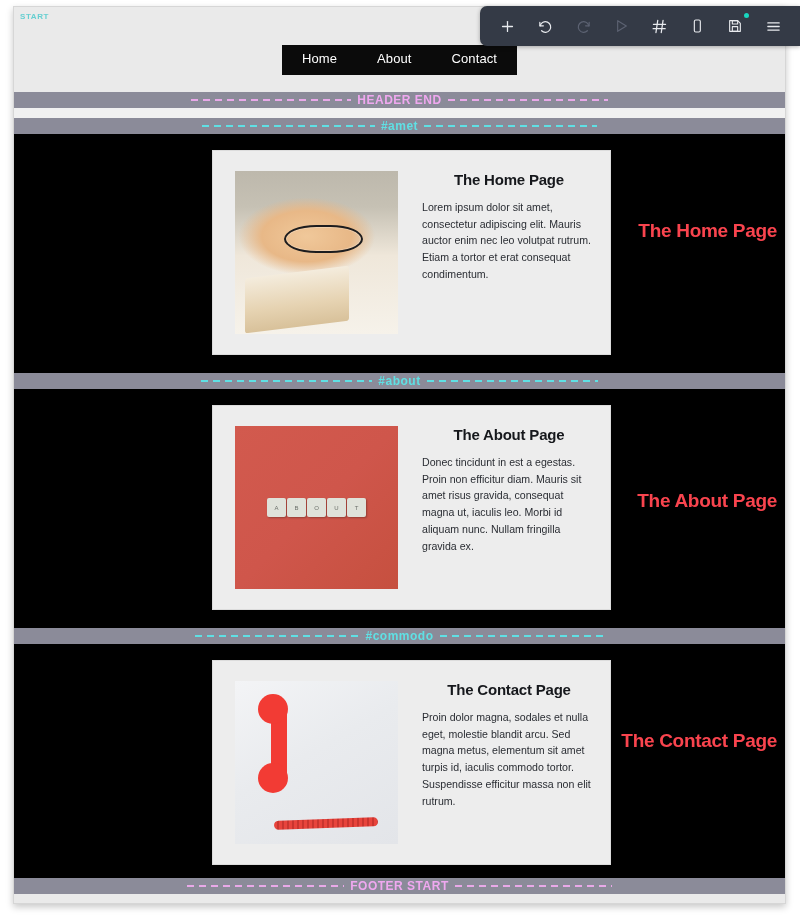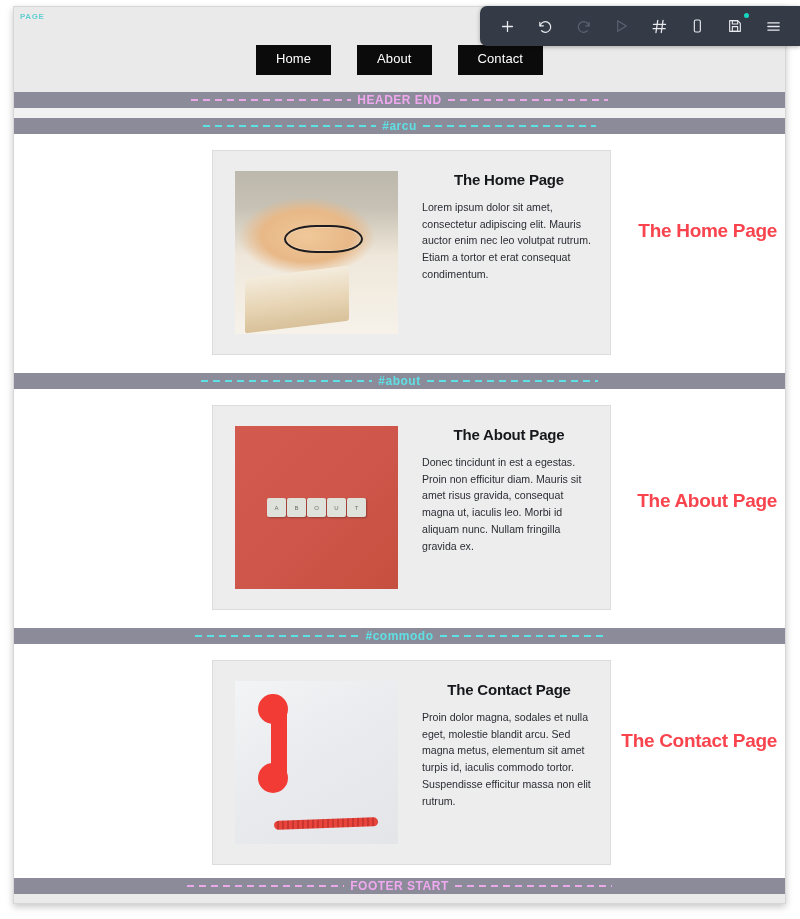--- a/index.html
+++ b/index.html
@@ -77,21 +77,21 @@
     position: relative;
     height: 85px;
     background: #eaeaea;
   }
   .nav {
     position: absolute;
     left: 0; right: 0;
     top: 38px;
     display: flex;
     justify-content: center;
-    gap: 26px;
+    gap: 0;
   }
   .nav-btn {
     background: #0b0b0b;
     color: #ffffff;
     font-size: 13px;
     padding: 7px 20px 8px;
     letter-spacing: .1px;
     cursor: pointer;
     line-height: 1.15;
   }
@@ -133,21 +133,21 @@
     background: repeating-linear-gradient(to right,
       #5fe0e4 0 7px, transparent 7px 12px);
   }
   .rail.teal .rail-label { color: #5fe0e4; }
 
   .gap { height: 10px; background: #f1f1f1; }
 
   
   .section {
     position: relative;
-    background: #ffffff;
+    background: #000000;
     padding: 14px 0 16px;
   }
   .card {
     width: 399px;
     margin: 0 0 0 198px;
     background: #ededed;
     border: 1px solid #dcdcdc;
     display: flex;
     align-items: flex-start;
     padding: 20px 0 20px 22px;
@@ -271,40 +271,40 @@
     transform: rotate(-2deg);
   }
 </style>
 </head>
 <body>
 
 <div id="app">
 
   <div class="page-canvas">
 
-    <span class="page-tag">PAGE</span>
+    <span class="page-tag">START</span>
 
     <div class="site-header">
       <div class="nav">
         <div class="nav-btn">Home</div>
         <div class="nav-btn">About</div>
         <div class="nav-btn">Contact</div>
       </div>
     </div>
 
     <div class="rail pink">
       <span class="rail-line"></span>
       <span class="rail-label">HEADER END</span>
       <span class="rail-line"></span>
     </div>
     <div class="gap"></div>
 
     <div class="rail teal">
       <span class="rail-line"></span>
-      <span class="rail-label">#arcu</span>
+      <span class="rail-label">#amet</span>
       <span class="rail-line"></span>
     </div>
 
     <div class="section" style="padding:16px 0 18px;">
       <div class="card">
         <div class="card-img img-dog"></div>
         <div class="card-body">
           <h2 class="card-title">The Home Page</h2>
           <p class="card-text">Lorem ipsum dolor sit amet, consectetur adipiscing elit. Mauris auctor enim nec leo volutpat rutrum. Etiam a tortor et erat consequat condimentum.</p>
         </div>

